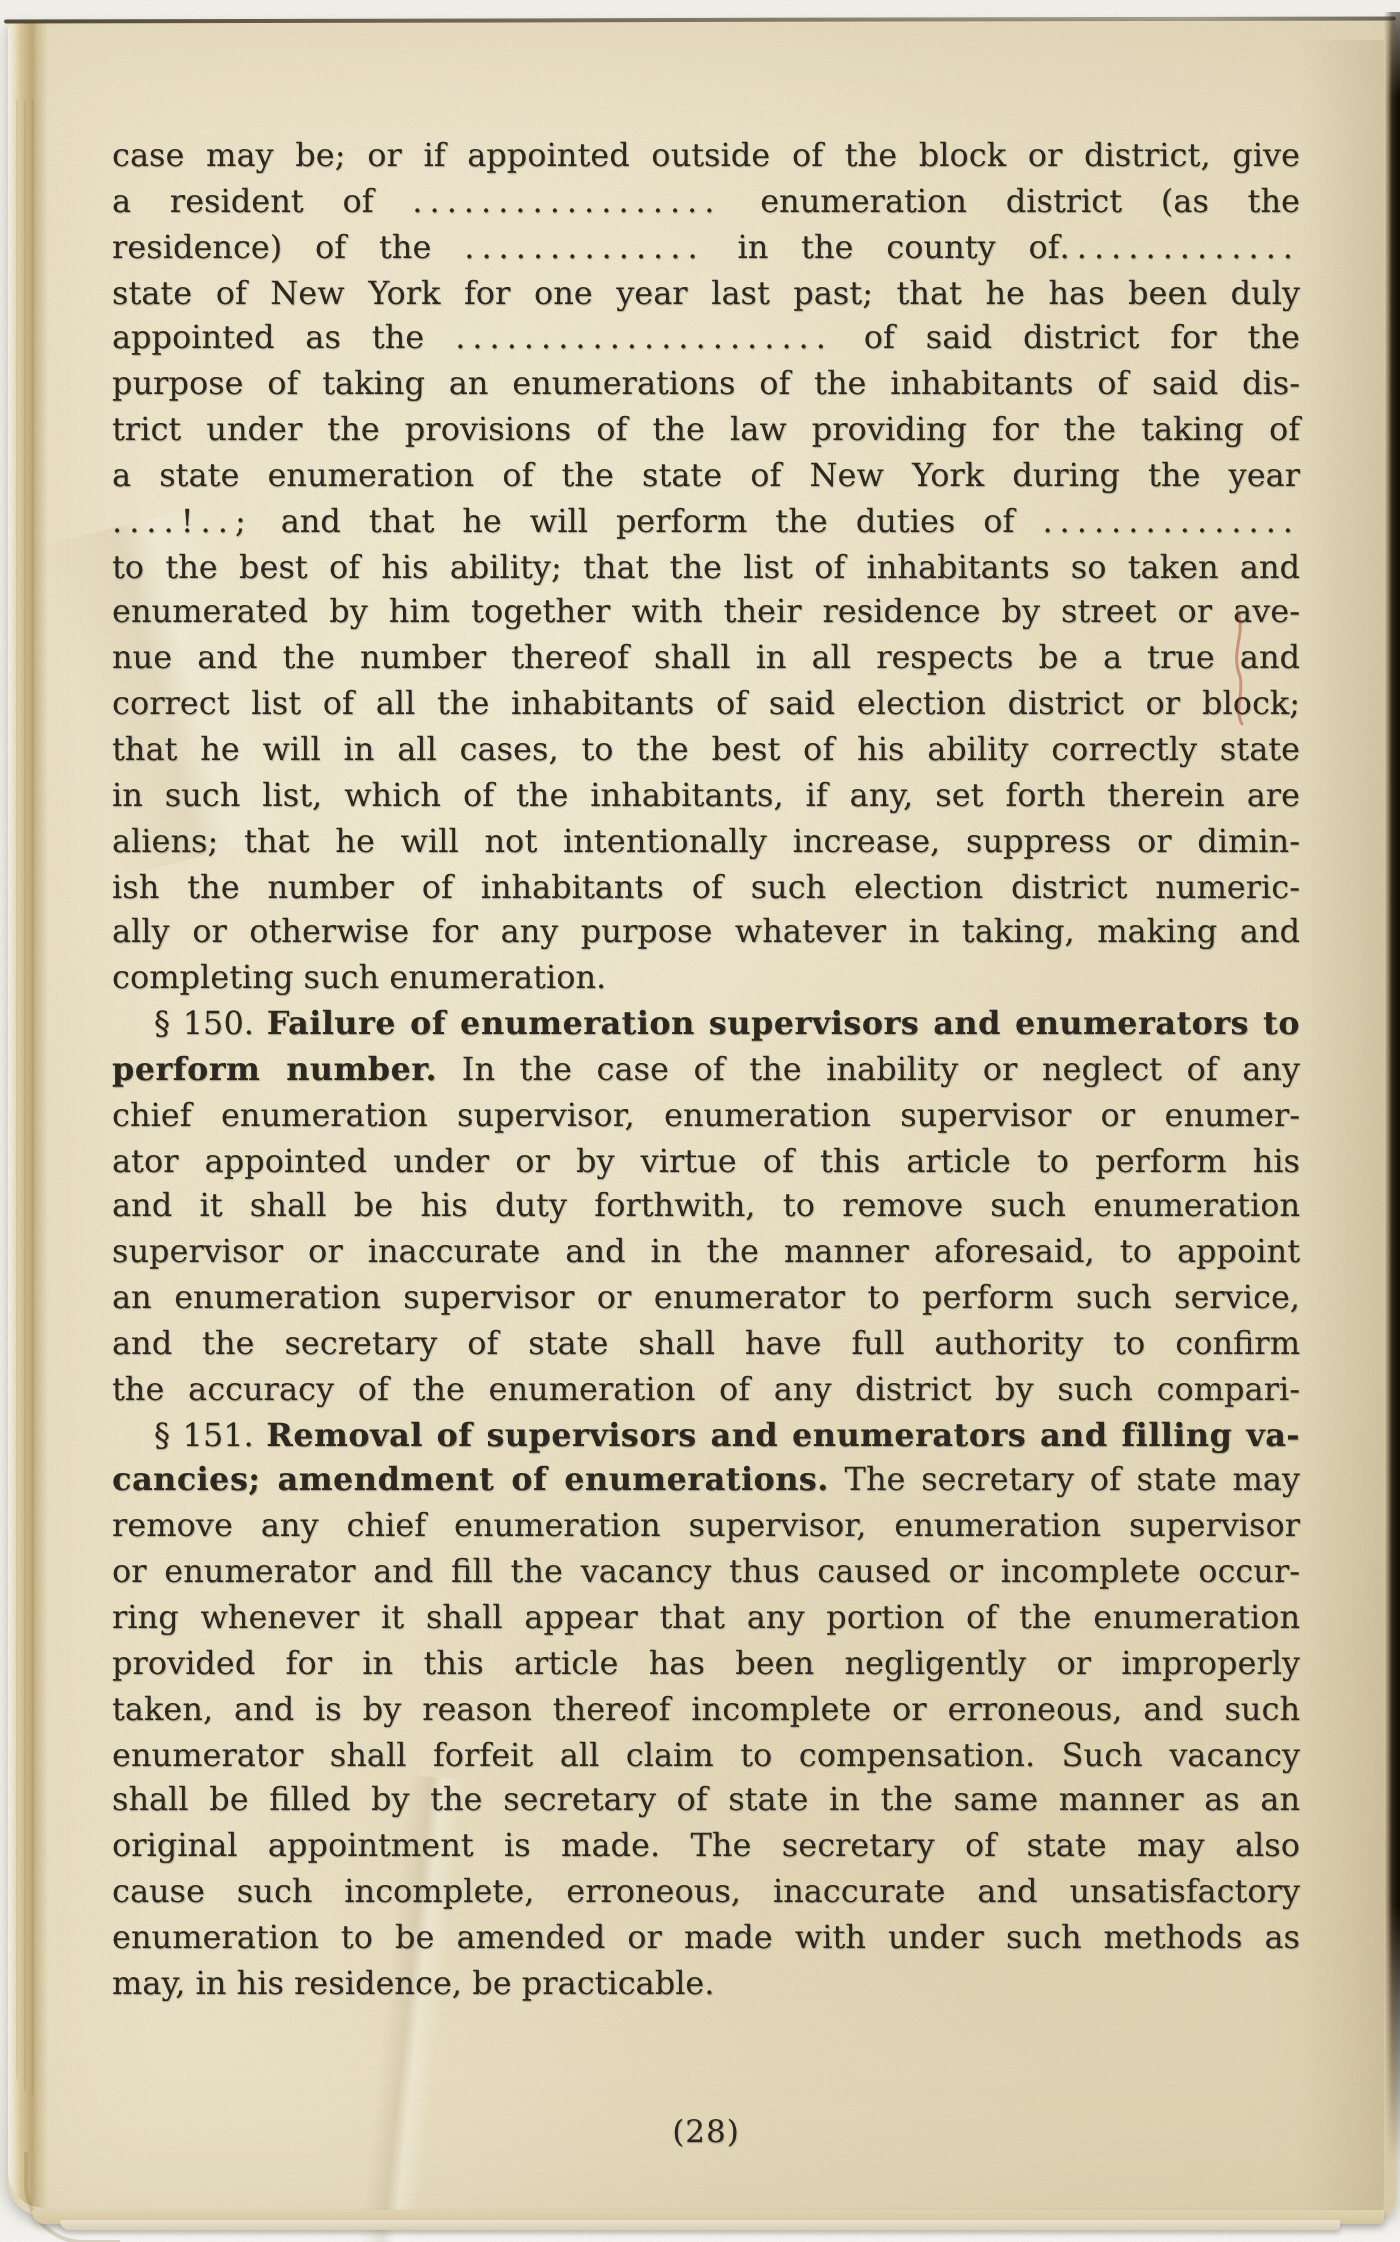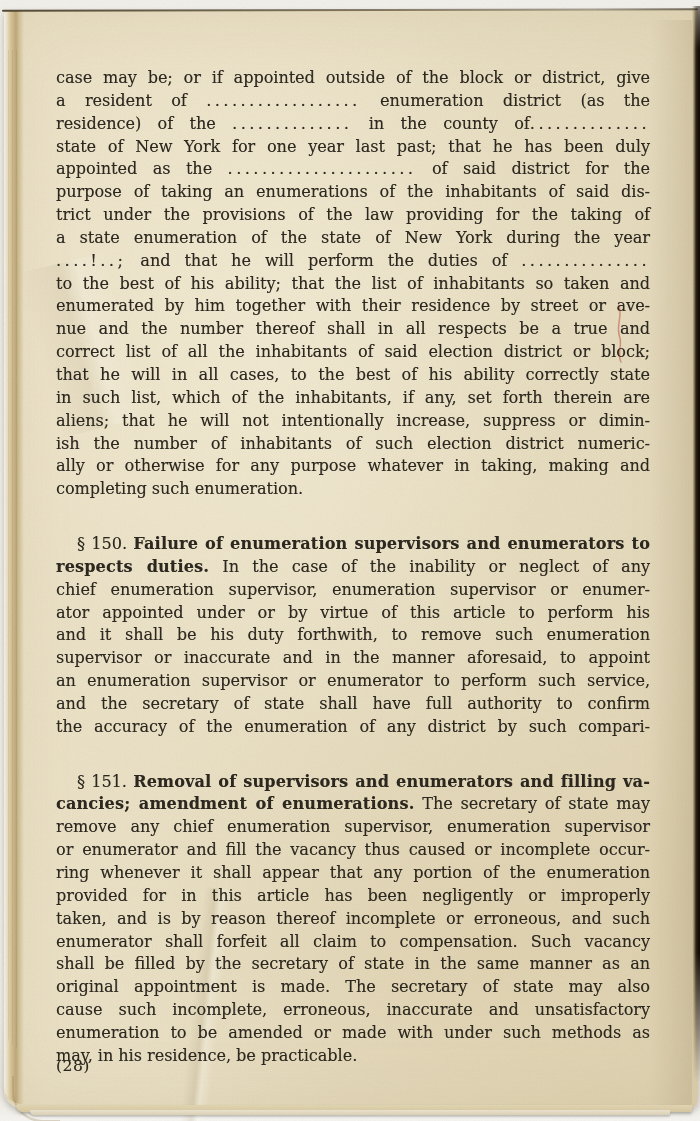--- a/index.html
+++ b/index.html
@@ -66,25 +66,25 @@
     position:absolute;left:34px;top:250px;width:90px;height:170px;transform:rotate(-14deg);
     background:linear-gradient(90deg,transparent,rgba(130,110,70,.09) 45%,rgba(255,255,248,.20) 65%,transparent);
   }
   .text{
     position:absolute;left:52px;top:57px;width:594px;
     font-size:16px;line-height:22.85px;color:#2c2820;
     text-shadow:0.3px 0.3px 0.6px rgba(60,50,35,.4);
   }
   .line{text-align:justify;text-align-last:justify;}
   .line.last{text-align-last:left;}
-  .line.indent{text-indent:21px;margin-top:32px;}
+  .line.indent{text-indent:21px;}
   .bold{font-weight:bold;letter-spacing:.2px;}
   .leader{letter-spacing:3.5px;}
   .pagenum{
-    position:absolute;left:52px;top:1047px;width:594px;text-align:left;
+    position:absolute;left:52px;top:1047px;width:594px;text-align:center;
     font-size:15.5px;color:#2c2820;letter-spacing:.5px;
     text-shadow:0.3px 0.3px 0.6px rgba(60,50,35,.4);
   }
   .pen-mark{position:absolute;left:612px;top:303px;pointer-events:none;}
   .grain{position:absolute;left:0;top:0;mix-blend-mode:multiply;pointer-events:none;opacity:.5;}
 </style>
 </head>
 <body>
 
 <div class="page">
@@ -108,21 +108,21 @@
       <div class="line"><span>enumerated by him together with their residence by street or ave-</span></div>
       <div class="line"><span>nue and the number thereof shall in all respects be a true and</span></div>
       <div class="line"><span>correct list of all the inhabitants of said election district or block;</span></div>
       <div class="line"><span>that he will in all cases, to the best of his ability correctly state</span></div>
       <div class="line"><span>in such list, which of the inhabitants, if any, set forth therein are</span></div>
       <div class="line"><span>aliens; that he will not intentionally increase, suppress or dimin-</span></div>
       <div class="line"><span>ish the number of inhabitants of such election district numeric-</span></div>
       <div class="line"><span>ally or otherwise for any purpose whatever in taking, making and</span></div>
       <div class="line last"><span>completing such enumeration.</span></div>
       <div class="line indent"><span>§ 150. </span><span class="bold">Failure of enumeration supervisors and enumerators to</span></div>
-      <div class="line"><span class="bold">respects duties.</span><span>  In the case of the inability or neglect of any</span></div>
+      <div class="line"><span class="bold">perform number.</span><span>  In the case of the inability or neglect of any</span></div>
       <div class="line"><span>chief enumeration supervisor, enumeration supervisor or enumer-</span></div>
       <div class="line"><span>ator appointed under or by virtue of this article to perform his</span></div>
       <div class="line"><span>and it shall be his duty forthwith, to remove such enumeration</span></div>
       <div class="line"><span>supervisor or inaccurate and in the manner aforesaid, to appoint</span></div>
       <div class="line"><span>an enumeration supervisor or enumerator to perform such service,</span></div>
       <div class="line"><span>and the secretary of state shall have full authority to confirm</span></div>
       <div class="line"><span>the accuracy of the enumeration of any district by such compari-</span></div>
       <div class="line indent"><span>§ 151. </span><span class="bold">Removal of supervisors and enumerators and filling va-</span></div>
       <div class="line"><span class="bold">cancies; amendment of enumerations.</span><span>  The secretary of state may</span></div>
       <div class="line"><span>remove any chief enumeration supervisor, enumeration supervisor</span></div>

